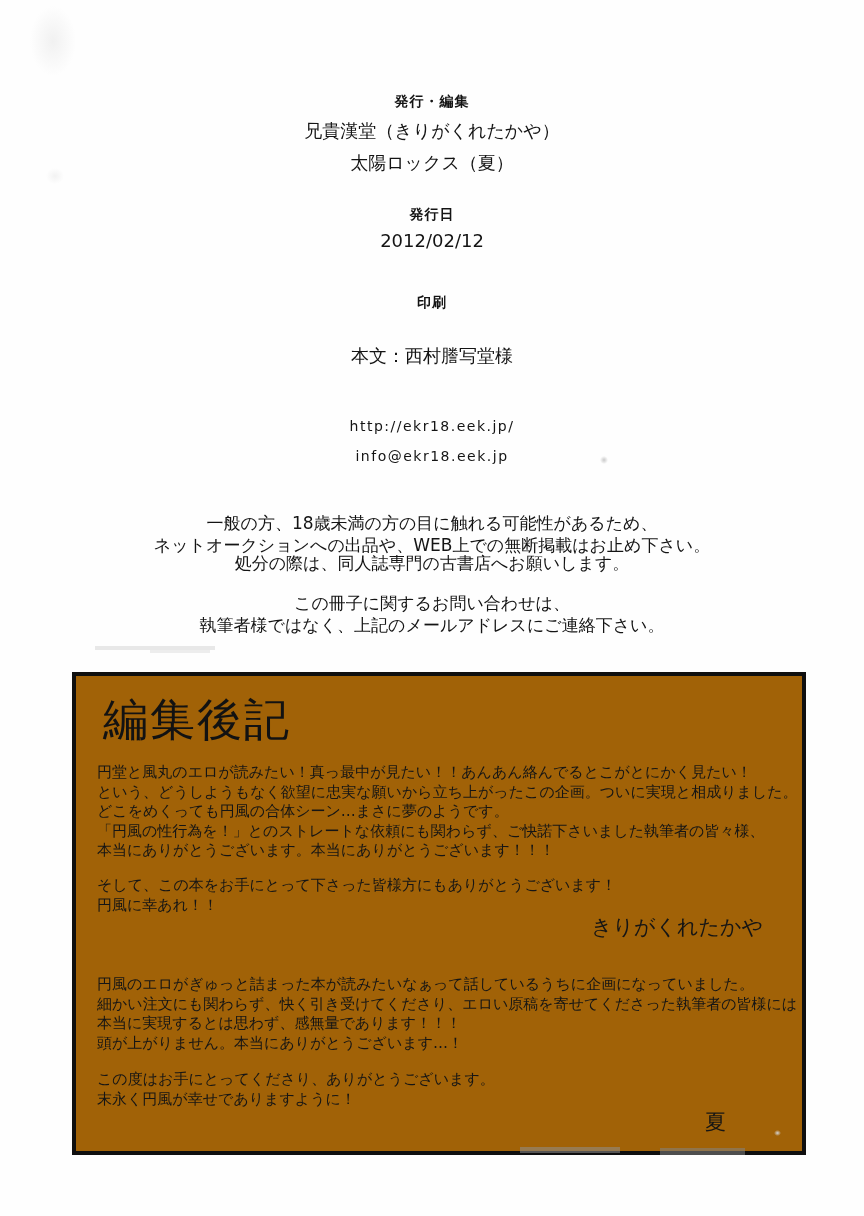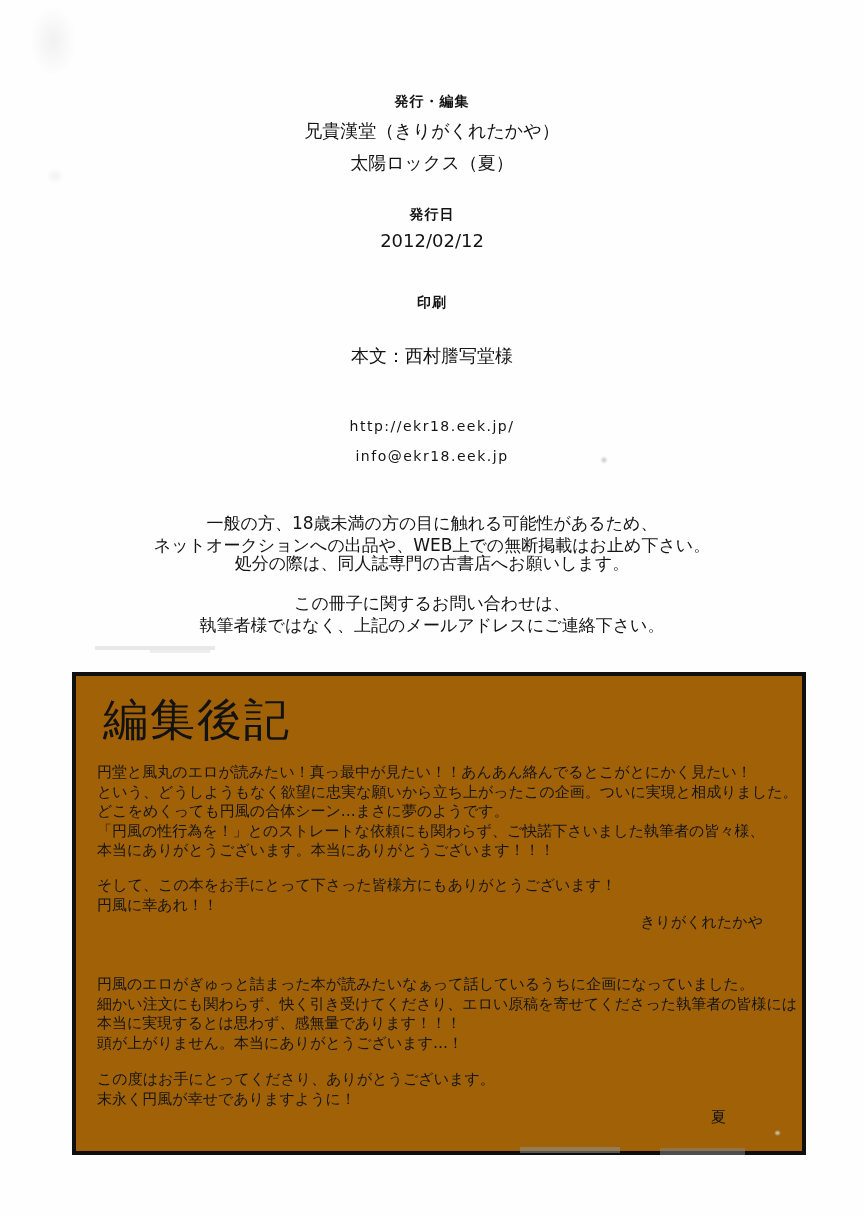--- a/index.html
+++ b/index.html
@@ -30,21 +30,21 @@
     background:#a16207;
     margin-top:6px;
   }
   .aw-heading{
     position:absolute;left:27px;top:14px;
     font-size:45px;font-weight:500;letter-spacing:2px;
     color:#121212;white-space:nowrap;
   }
   .para{position:absolute;left:21px;font-size:15px;line-height:19.5px;color:#151515;}
   .para div{white-space:nowrap;}
-  .sig{position:absolute;font-size:15px;color:#151515;white-space:nowrap;}
+  .sig{position:absolute;font-size:21px;color:#151515;white-space:nowrap;}
   
   .artifact{position:absolute;pointer-events:none;}
 </style>
 </head>
 <body>
 
 <div class="page">
 
   <div class="cline hd" style="top:90px">発行・編集</div>
   <div class="cline" style="top:120px">兄貴漢堂（きりがくれたかや）</div>

